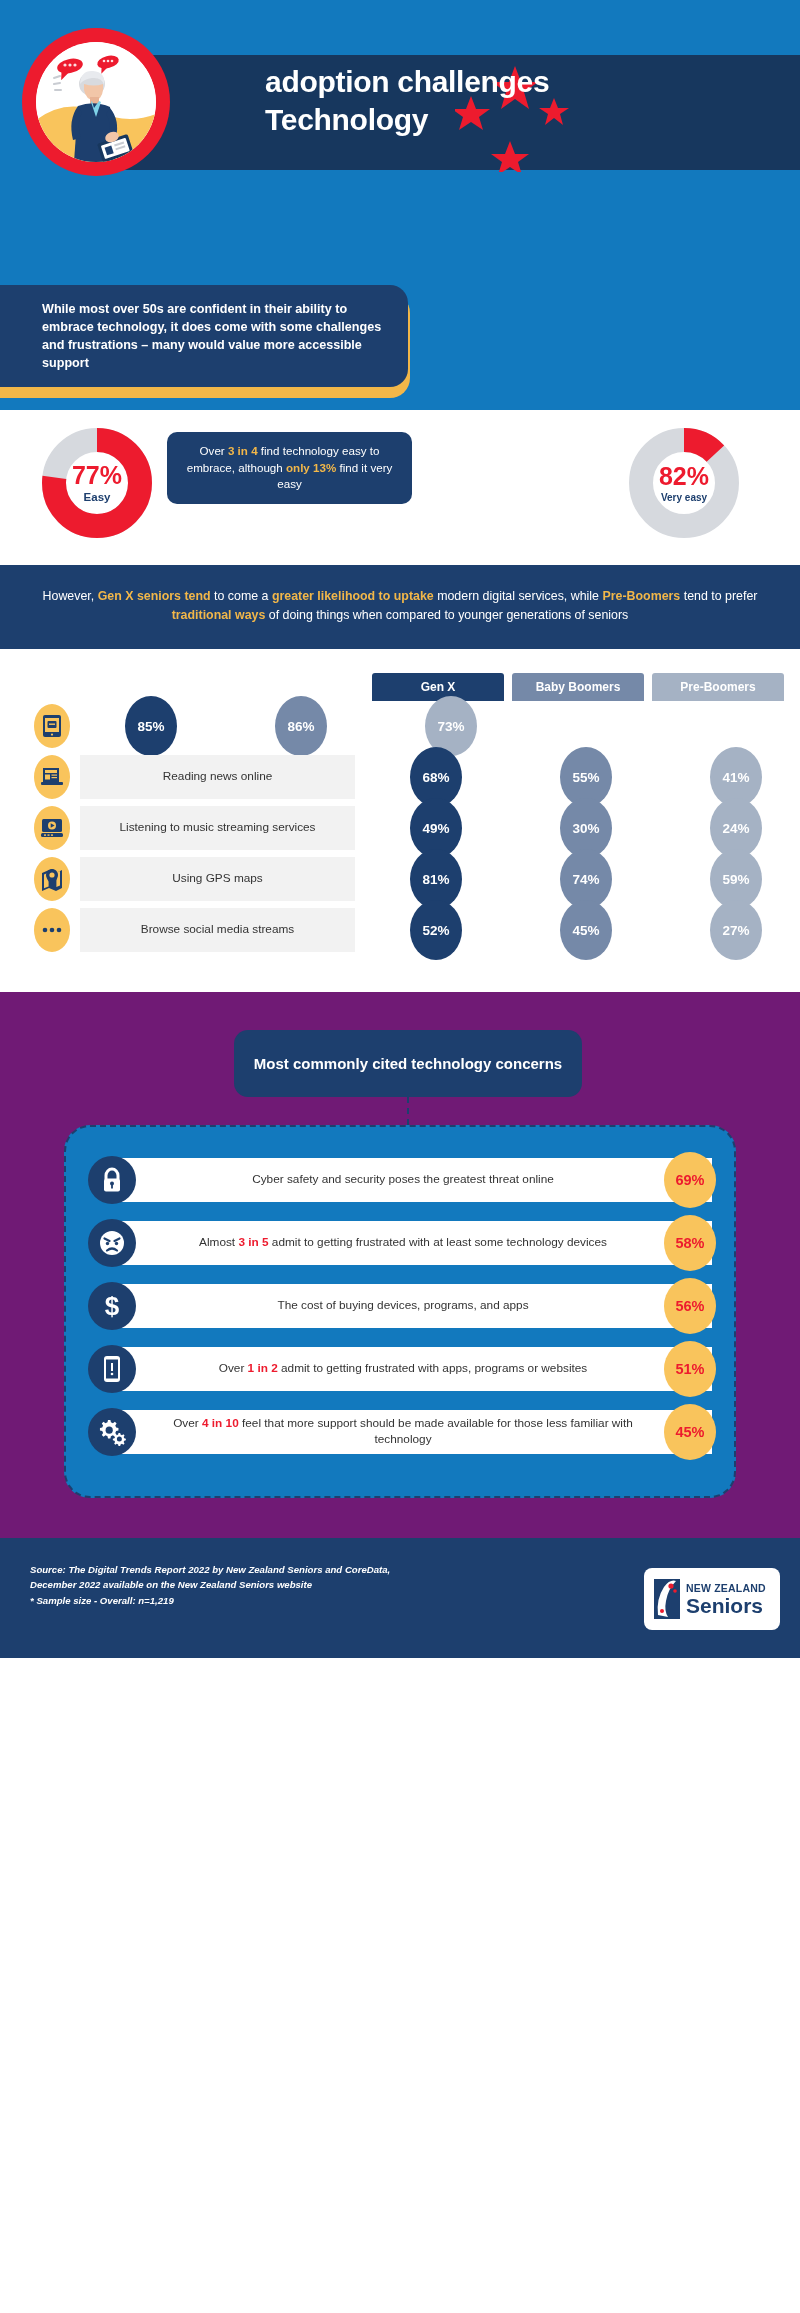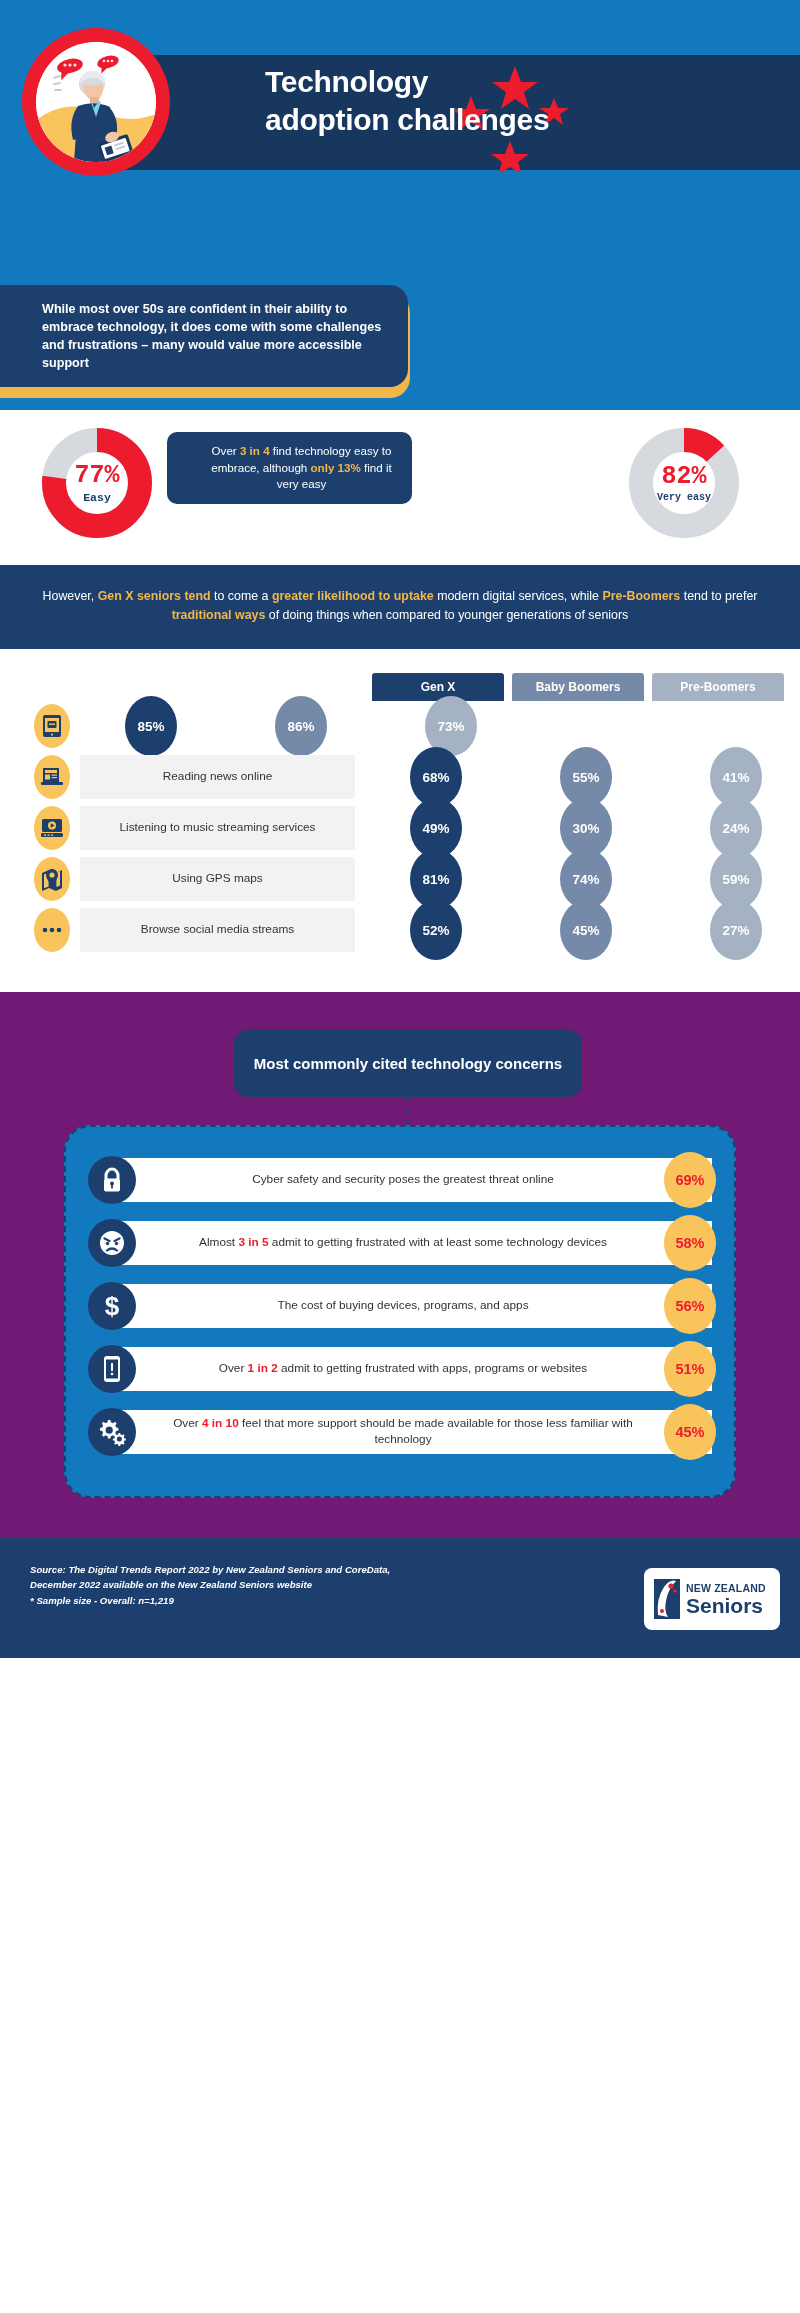--- a/index.html
+++ b/index.html
@@ -78,21 +78,21 @@
   }
 
   
   .donuts {
     position: relative;
     height: 155px;
     background: #ffffff;
   }
   .donut {
     position: absolute;
-    width: 110px; height: 110px; font-family: Liberation Mono, monospace;
+    width: 110px; height: 110px;
   }
   .donut svg { display: block; }
   .donut-label {
     position: absolute; left: 0; top: 0;
     width: 110px; height: 110px;
     display: flex; flex-direction: column;
     align-items: center; justify-content: center;
   }
   .donut-pct { color: #ed1b2e; font-size: 25px; font-weight: bold; line-height: 1; }
   .donut-cap { color: #1d3f6e; font-size: 11.5px; font-weight: bold; margin-top: 3px; }
@@ -101,21 +101,21 @@
   .donut-note {
     position: absolute;
     left: 167px; top: 22px;
     width: 245px; height: 72px;
     background: #1d3f6e;
     border-radius: 10px;
     display: flex; align-items: center; justify-content: center;
     text-align: center;
     padding: 0 14px;
   }
-  .donut-note p { color: #ffffff; font-size: 11.6px; line-height: 1.42; margin-left: 24px; }
+  .donut-note p { color: #ffffff; font-size: 11.6px; line-height: 1.42; }
   .donut-note b { color: #f2b749; font-weight: bold; }
 
   
   .genx-banner {
     background: #1d3f6e;
     padding: 22px 40px 24px;
     text-align: center;
   }
   .genx-banner p { color: #ffffff; font-size: 12.4px; line-height: 1.52; }
   .genx-banner b { color: #f2b749; font-weight: bold; }
@@ -296,22 +296,22 @@
       <g fill="#ed1b2e">
         <polygon points="60,4 66,20 83,20 69,30 74,47 60,37 46,47 51,30 37,20 54,20"></polygon>
         <polygon points="16,34 21,47 35,47 24,55 28,68 16,60 4,68 8,55 -3,47 11,47"></polygon>
         <polygon points="99,36 103,46 114,46 105,52 108,63 99,56 90,63 93,52 84,46 95,46"></polygon>
         <polygon points="55,79 60,92 74,92 63,100 67,113 55,105 43,113 47,100 36,92 50,92"></polygon>
       </g>
     </svg>
   </div>
 
   <div class="header-title">
+    <div>adoption challenges</div>
     <div>Technology</div>
-    <div>adoption challenges</div>
   </div>
 
   <div class="logo-circle">
     <div class="logo-inner">
       <svg viewBox="0 0 120 120" width="120" height="120">
         <circle cx="60" cy="60" r="60" fill="#ffffff"></circle>
         <path d="M0 78 Q30 56 62 70 Q92 83 120 72 L120 120 L0 120 Z" fill="#f9c45c"></path>
         <g fill="#ed1b2e">
           <ellipse cx="34" cy="24" rx="13" ry="7" transform="rotate(-12 34 24)"></ellipse>
           <polygon points="26,29 24,37 33,31" transform="rotate(-12 30 32)"></polygon>

